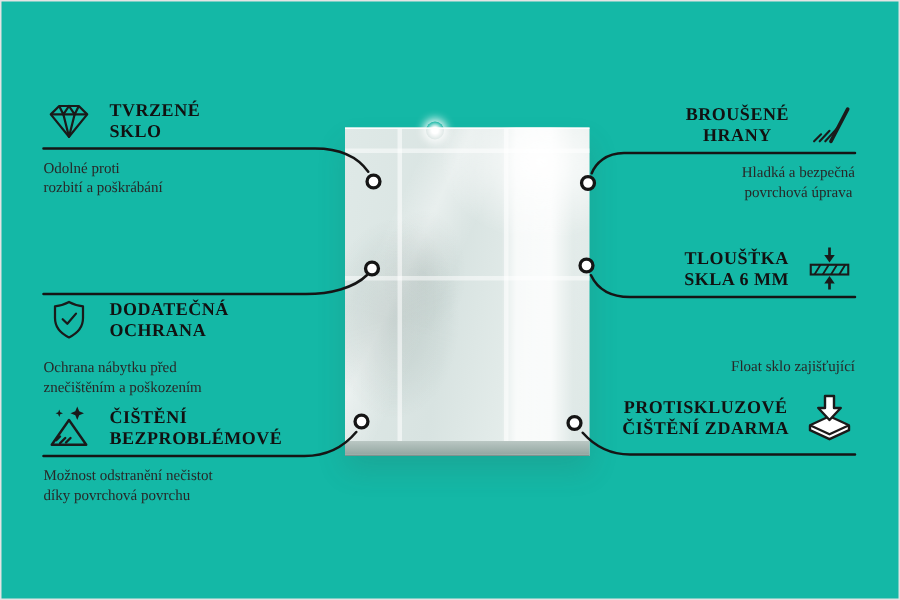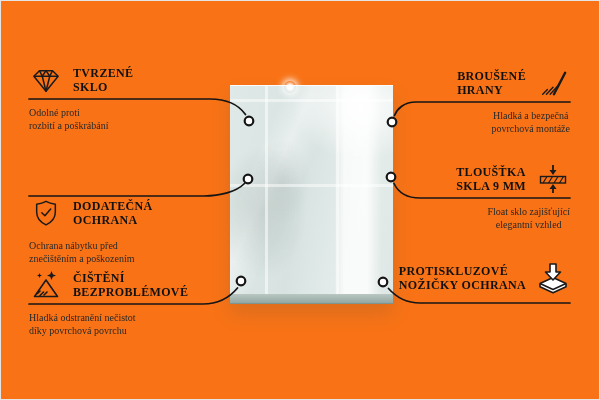--- a/index.html
+++ b/index.html
@@ -1,17 +1,17 @@
 <!DOCTYPE html>
 <html><head>
 <meta charset="utf-8">
 <style>
   html,body{margin:0;padding:0;background:#fff;}
   .canvas{
-    position:relative;width:600px;height:400px;background:#f97316;overflow:hidden;
+    position:relative;width:600px;height:400px;background:#14b8a6;overflow:hidden;
     box-shadow:inset 0 0 0 1px #e4e4e4;
     font-family:"Liberation Serif", serif;
   }
   
   .connectors{position:absolute;left:0;top:0;width:600px;height:400px;pointer-events:none;}
   .connectors path{fill:none;stroke:#151515;stroke-width:1.7;stroke-linecap:round;}
   .connectors circle{fill:#ffffff;stroke:#151515;stroke-width:2.2;}
   
   .glass{
     position:absolute;left:230px;top:85px;width:163px;height:218px;
@@ -42,27 +42,27 @@
   
   .callout{position:absolute;display:flex;flex-direction:column;}
   .callout.left{left:29px;width:200px;align-items:flex-start;}
   .callout.right{right:30px;width:175px;align-items:flex-end;}
   .head{display:flex;align-items:center;gap:10px;height:36px;}
   .callout.right .head{flex-direction:row-reverse;}
   .iconbox{width:34px;height:36px;display:flex;align-items:center;justify-content:center;flex:none;}
   .iconbox svg{display:block;}
   .icon-stroke{fill:none;stroke:#1a1a1a;stroke-width:1.6;stroke-linejoin:round;}
   .title{font-weight:700;font-size:12px;line-height:1.2;letter-spacing:0.35px;color:#111;}
-  .callout.right .title{text-align:left;}
+  .callout.right .title{text-align:center;}
   .title .tline{display:block;}
   .desc{margin-top:8px;font-size:10px;line-height:1.32;color:#282828;}
   .callout.right .desc{text-align:center;}
   .desc .dline{display:block;}
   .c1{top:62px;} .c2{top:159px;margin-top:36px;} .c3{top:267px;}
-  .c4{top:65px;} .c5{top:161px;} .c6{top:260px;}
+  .c4{top:65px;} .c5{top:161px;gap:33px;} .c6{top:260px;}
 </style>
 </head>
 <body>
 
 <div class="canvas">
 
   <div class="glass">
     <div class="pane-v v1"></div>
     <div class="pane-v v2"></div>
     <div class="pane-h h1"></div>
@@ -143,21 +143,21 @@
           <path d="M20.5 1 L21.8 4.2 L25 5.5 L21.8 6.8 L20.5 10 L19.2 6.8 L16 5.5 L19.2 4.2 Z" fill="#1a1a1a"></path>
           <path d="M8.5 3 L9.2 4.8 L11 5.5 L9.2 6.2 L8.5 8 L7.8 6.2 L6 5.5 L7.8 4.8 Z" fill="#1a1a1a"></path>
         </svg>
       </span>
       <div class="title">
         <span class="tline">ČIŠTĚNÍ</span>
         <span class="tline">BEZPROBLÉMOVÉ</span>
       </div>
     </div>
     <div class="desc">
-      <span class="dline">Hladká odstranění nečistot</span>
+      <span class="dline">Možnost odstranění nečistot</span>
       <span class="dline">díky povrchová povrchu</span>
     </div>
   </div>
 
   <div class="callout right c4">
     <div class="head">
       <span class="iconbox">
         <svg width="30" height="28" viewBox="0 0 30 30">
           <g stroke="#1a1a1a" fill="none" stroke-linecap="round">
             <path d="M28 4 L16 27" stroke-width="2.6"></path>
@@ -167,60 +167,59 @@
           </g>
         </svg>
       </span>
       <div class="title">
         <span class="tline">BROUŠENÉ</span>
         <span class="tline">HRANY</span>
       </div>
     </div>
     <div class="desc">
       <span class="dline">Hladká a bezpečná</span>
-      <span class="dline">povrchová montáže</span>
+      <span class="dline">povrchová úprava</span>
     </div>
   </div>
 
   <div class="callout right c5">
     <div class="head">
       <span class="iconbox">
         <svg width="30" height="30" viewBox="0 0 30 30">
           <g stroke="#1a1a1a" fill="none">
             <rect x="2.5" y="12.5" width="25" height="6.5" stroke-width="1.4"></rect>
             <path d="M5 19 L9 12.5 M10.5 19 L14.5 12.5 M16 19 L20 12.5 M21.5 19 L25.5 12.5" stroke-width="1.2"></path>
             <path d="M15 1 L15 7.5" stroke-width="1.8"></path>
             <path d="M15 29 L15 23.5" stroke-width="1.8"></path>
           </g>
           <path d="M11.5 6 L15 11 L18.5 6 Z" fill="#1a1a1a"></path>
           <path d="M11.5 25 L15 20 L18.5 25 Z" fill="#1a1a1a"></path>
         </svg>
       </span>
       <div class="title">
         <span class="tline">TLOUŠŤKA</span>
-        <span class="tline">SKLA 9 MM</span>
+        <span class="tline">SKLA 6 MM</span>
       </div>
     </div>
     <div class="desc">
       <span class="dline">Float sklo zajišťující</span>
-      <span class="dline">elegantní vzhled</span>
     </div>
   </div>
 
   <div class="callout right c6">
     <div class="head">
       <span class="iconbox">
         <svg width="30" height="32" viewBox="0 0 30 32">
           <g stroke="#1a1a1a" stroke-width="1.6" stroke-linejoin="round">
             <path d="M2 22 L2 24.8 L15 30.8 L28 24.8 L28 22" fill="#ffffff"></path>
             <path d="M15 15.5 L28 21.5 L15 27.5 L2 21.5 Z" fill="#ffffff"></path>
             <path d="M12 2 H18 V10 H22.5 L15 18 L7.5 10 H12 Z" fill="#ffffff"></path>
           </g>
         </svg>
       </span>
       <div class="title">
         <span class="tline">PROTISKLUZOVÉ</span>
-        <span class="tline">NOŽIČKY OCHRANA</span>
+        <span class="tline">ČIŠTĚNÍ ZDARMA</span>
       </div>
     </div>
   </div>
 
 </div>
 
 </body></html>

